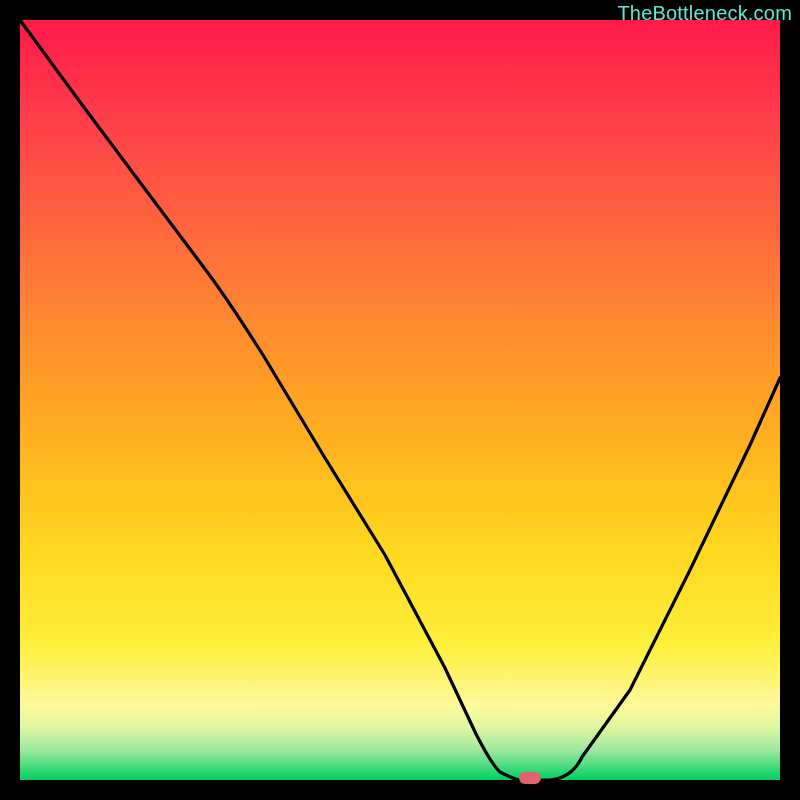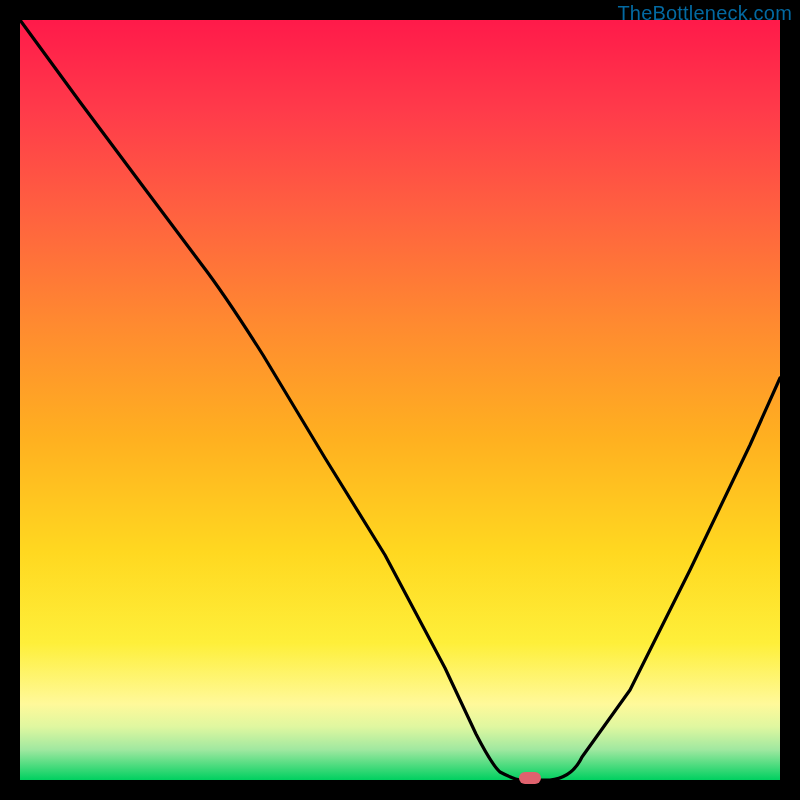--- a/index.html
+++ b/index.html
@@ -37,21 +37,21 @@
       #fff99a 90%,
       #dff7a0 93%,
       #a0e8a0 96%,
       #00d060 100%
     );
   }
   .watermark {
     position: absolute;
     top: 2px;
     right: 8px;
-    color: #0369a1;
+    color: #5eead4;
     font-size: 20px;
     font-weight: 500;
     letter-spacing: 0.2px;
     user-select: none;
   }
   svg.curve {
     position: absolute;
     left: 0;
     top: 0;
     width: 760px;

